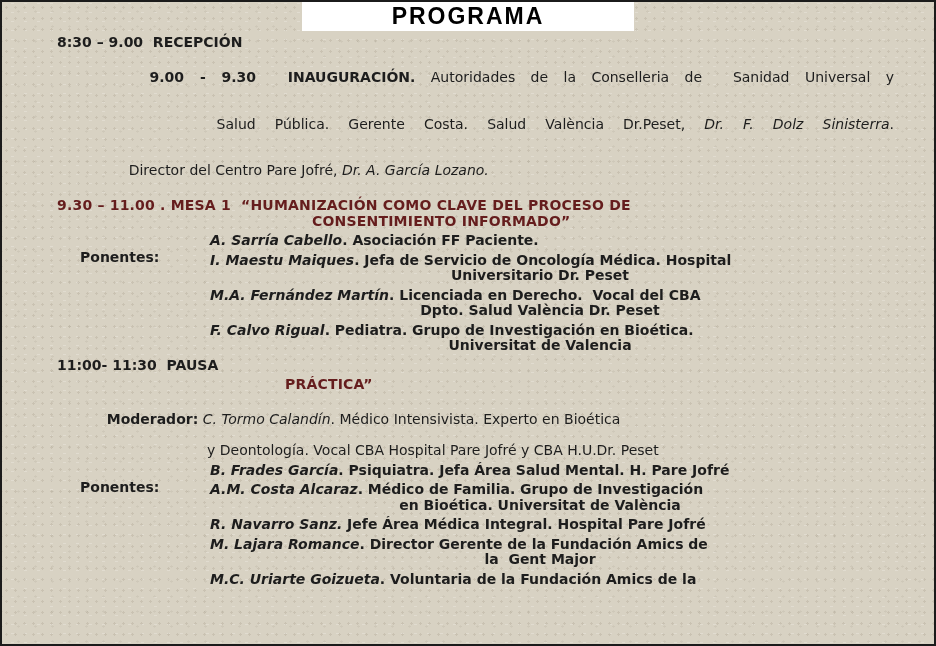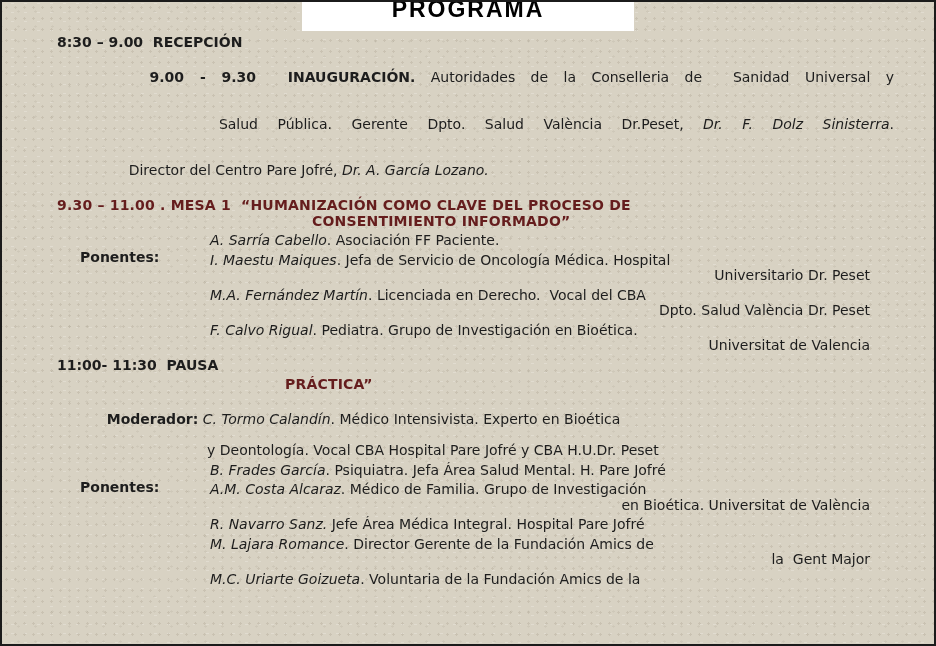--- a/index.html
+++ b/index.html
@@ -17,61 +17,61 @@
     background-position:0 0,4px 6px,8px 2px;
     padding:33px 40px 0 55px;
     overflow:hidden;
     font-family:"DejaVu Sans","Liberation Sans",sans-serif;
     font-size:14px;line-height:15.5px;
     color:var(--text,#1d1d1d);
   }
   .title-box{
     position:absolute;top:0;left:50%;transform:translateX(-50%);
     width:332px;height:29px;background:var(--title-bg,#ffffff);
-    display:flex;align-items:flex-start;justify-content:center;
+    display:flex;align-items:center;justify-content:center;
   }
   .title-box .t{
     font-weight:bold;font-size:23px;letter-spacing:2px;color:#000;
     font-family:"Liberation Sans","DejaVu Sans",sans-serif;
   }
   .blk{margin-bottom:4px;}
   .line{white-space:pre-wrap;}
   .b{font-weight:bold;}
   .i{font-style:italic;}
   .maroon{color:var(--accent,#651d1d);}
   .jl{text-align:justify;text-align-last:justify;}
   .ind{margin-left:45px;}
   .mod{margin-left:23px;}
   .mod-l2{margin-left:150px;}
   .mesa1-l2{margin-left:255px;}
   .mesa2-l2{margin-left:228px;}
   .pon-row{position:relative;}
   .pon-label{position:absolute;left:23px;top:17px;}
   .entries{margin-left:153px;width:660px;}
-  .entry{margin-bottom:4px;}
-  .entry .l2{text-align:right;white-space:pre-wrap;}
+  .entry{margin-bottom:4px;font-weight:bold;}
+  .entry .l2{text-align:center;white-space:pre-wrap;}
   .heading{letter-spacing:0.2px;}
 </style>
 </head>
 <body>
 
 <div class="page">
 
   <div class="title-box">
     <span class="t">PROGRAMA</span>
   </div>
 
   <div class="blk line b">8:30 – 9.00  RECEPCIÓN</div>
 
   <div class="blk">
     <div class="line jl">
       <span class="b">9.00 - 9.30  INAUGURACIÓN.</span><span> Autoridades de la Conselleria de  Sanidad Universal y</span>
     </div>
     <div class="line jl ind">
-      <span>Salud Pública. Gerente Dpto. Salud València Dr.Peset, </span><span class="i">Dr. F. Dolz Sinisterra</span><span>.</span>
+      <span>Salud Pública. Gerente Costa. Salud València Dr.Peset, </span><span class="i">Dr. F. Dolz Sinisterra</span><span>.</span>
     </div>
     <div class="line ind">
       <span>Director del Centro Pare Jofré, </span><span class="i">Dr. A. García Lozano.</span>
     </div>
   </div>
 
   <div class="blk">
     <div class="line b maroon heading">9.30 – 11.00 . MESA 1  “HUMANIZACIÓN COMO CLAVE DEL PROCESO DE</div>
     <div class="line b maroon heading mesa1-l2">CONSENTIMIENTO INFORMADO”</div>
   </div>

